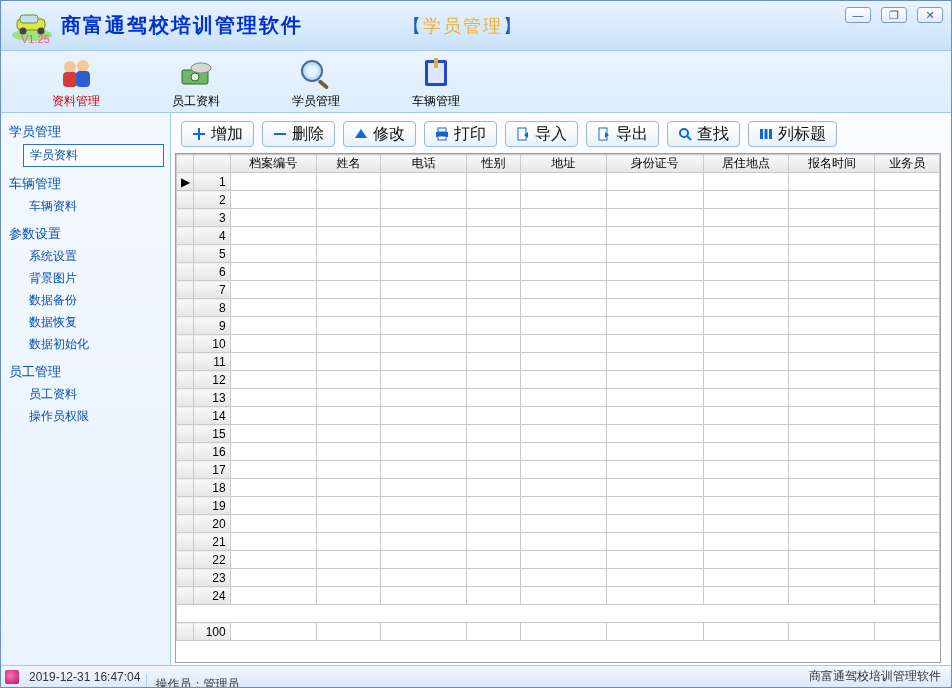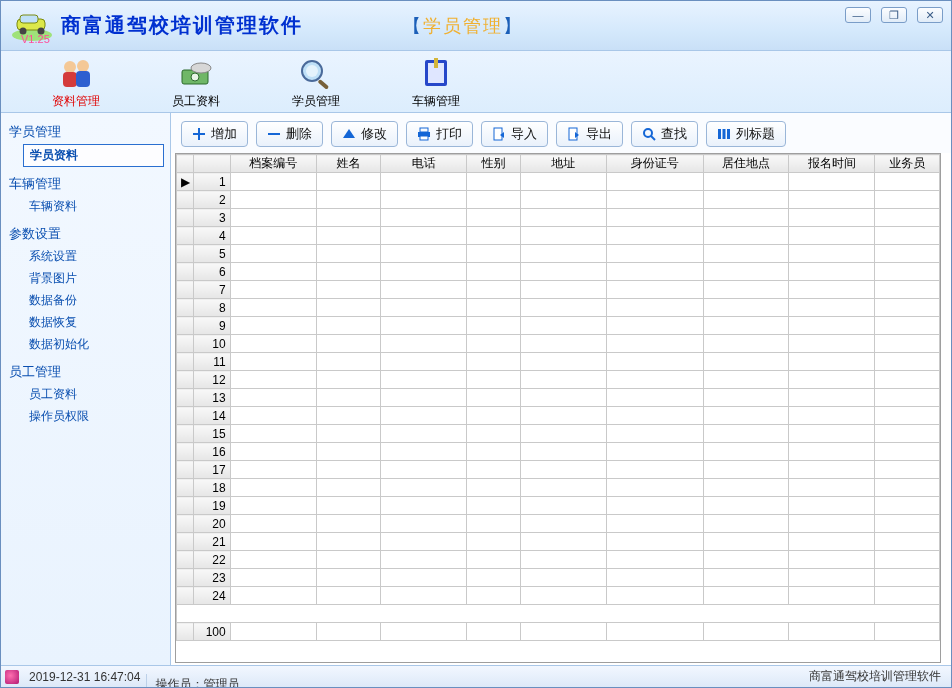--- a/index.html
+++ b/index.html
@@ -22,25 +22,25 @@
   .tb-item.active .lbl { color:#e00000; }
   .tb-item .lbl.normal { color:#000; }
   
   .body { display:flex; height:calc(100% - 50px - 62px - 22px); }
   
   .sidebar { width:170px; background:linear-gradient(#f2f8ff,#e9f3fe); border-right:1px solid #a9c7e8; padding:8px 6px; overflow:auto;}
   .side-group { margin-bottom:6px;}
   .side-group > .group-title { color:#0a4fb0; font-size:13px; padding:2px 2px; cursor:default;}
   .side-group .items { padding-left:16px; }
   .side-link { color:#0a4fb0; font-size:12px; padding:2px 6px; margin:1px 0; cursor:pointer; display:block;}
-  .side-link.selected { border:1px solid #2a6fd0; background:#fdfdff;font-weight:bold; }
+  .side-link.selected { border:1px solid #2a6fd0; background:#fdfdff; }
   
   .main { flex:1; display:flex; flex-direction:column; background:#fff; overflow:hidden;}
   .action-bar { padding:8px 8px 6px 10px; display:flex; gap:8px; flex-wrap:nowrap; align-items:center; background:#fafcff;}
-  .btn { display:inline-flex; align-items:center; gap:5px; height:26px; padding:0 10px; border:1px solid #9ab6d8; border-radius:4px; background:linear-gradient(#ffffff,#e9f1fb); cursor:pointer; font-size:13px; color:#111; white-space:nowrap;}
+  .btn { display:inline-flex; align-items:center; gap:5px; height:26px; padding:0 10px; border:1px solid #9ab6d8; border-radius:4px; background:linear-gradient(#ffffff,#e9f1fb); cursor:pointer; font-size:16px; color:#111; white-space:nowrap;}
   .btn svg, .btn .glyph { width:14px; height:14px; }
   
   .grid-wrap { flex:1; margin:0 10px 2px 4px; border:1px solid #9e9e9e; position:relative; overflow:hidden; background:#fff;}
   table.grid { border-collapse:collapse; width:100%; table-layout:fixed;}
   table.grid th, table.grid td { border:1px solid #c9c9c9; height:18px; font-size:12px; padding:0 4px; white-space:nowrap; overflow:hidden;}
   table.grid th { background:linear-gradient(#f8f8f8,#e6e6e6); color:#000; font-weight:normal; position:sticky; top:0;}
   table.grid td.rownum { background:linear-gradient(#f8f8f8,#e6e6e6); text-align:right; color:#000; width:34px;}
   table.grid th.rowhead { width:34px;}
   table.grid th.colcorner { width:16px; }
   table.grid td.rowmark { width:16px; background:linear-gradient(#f8f8f8,#e6e6e6); text-align:center; color:#000;}

